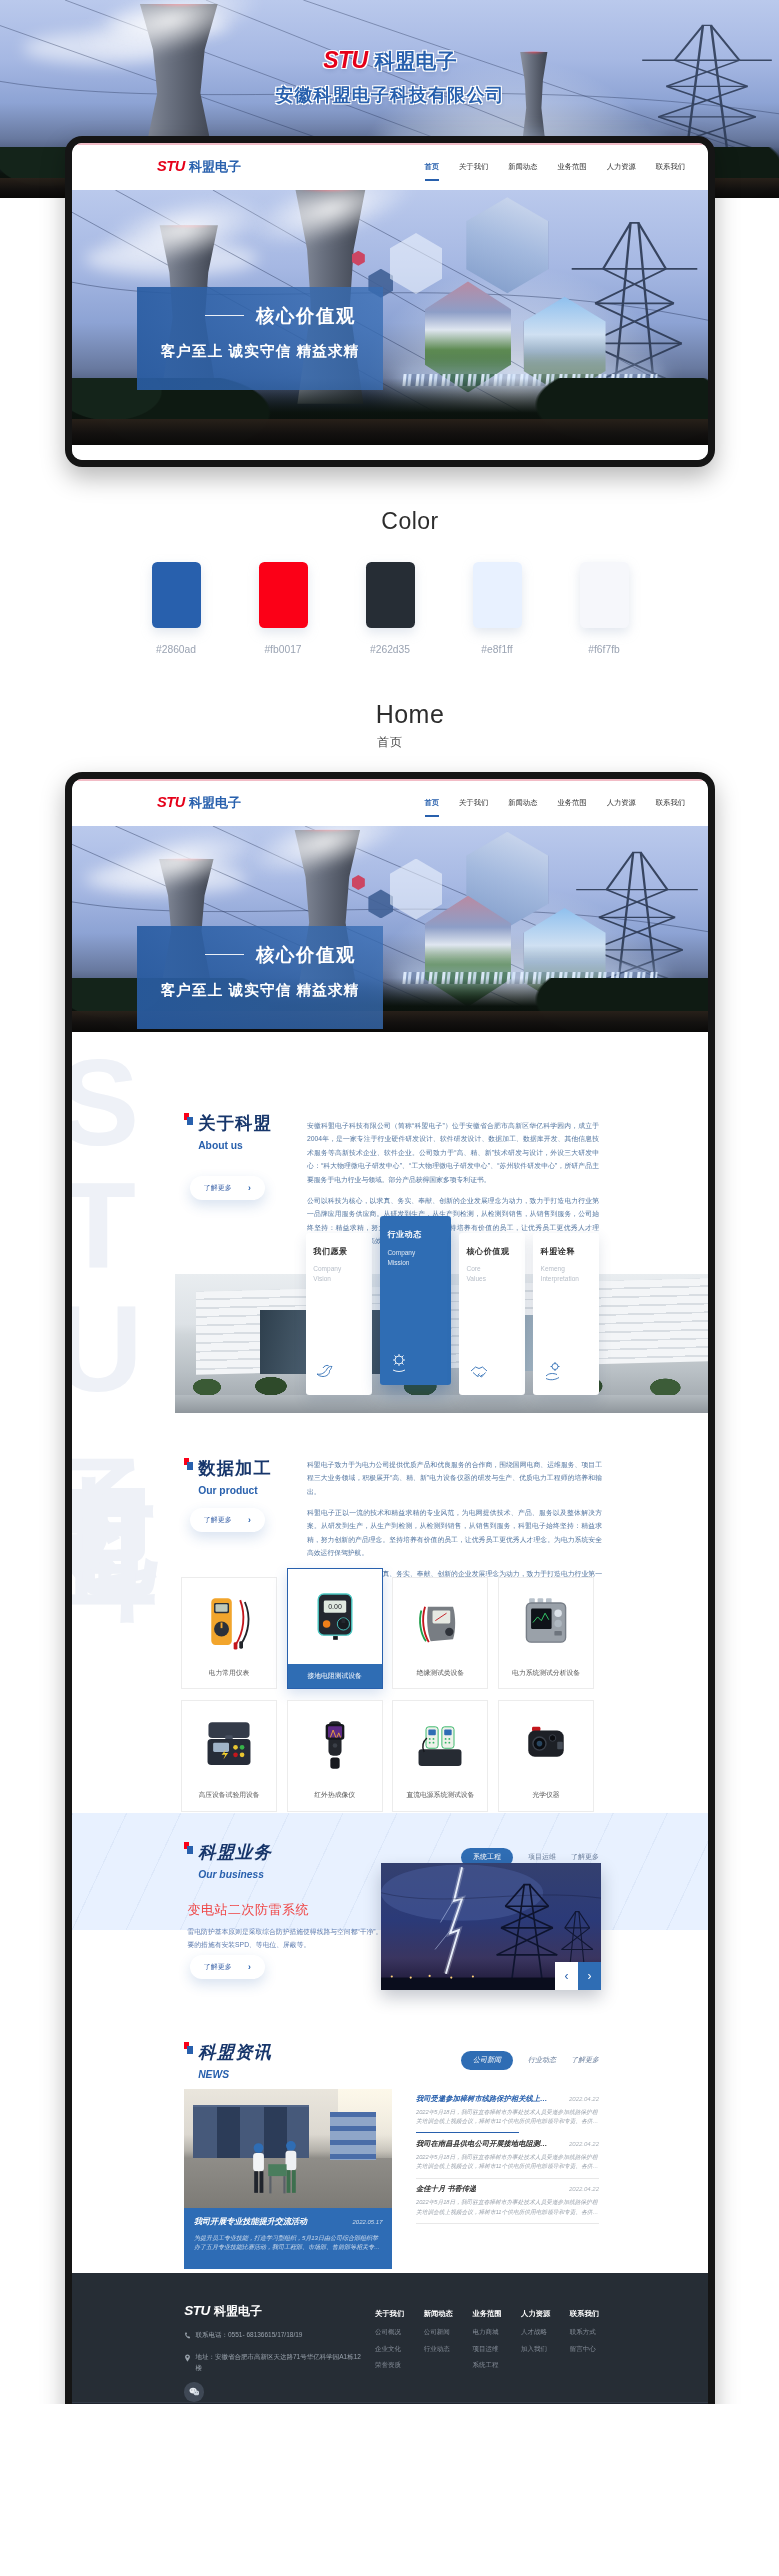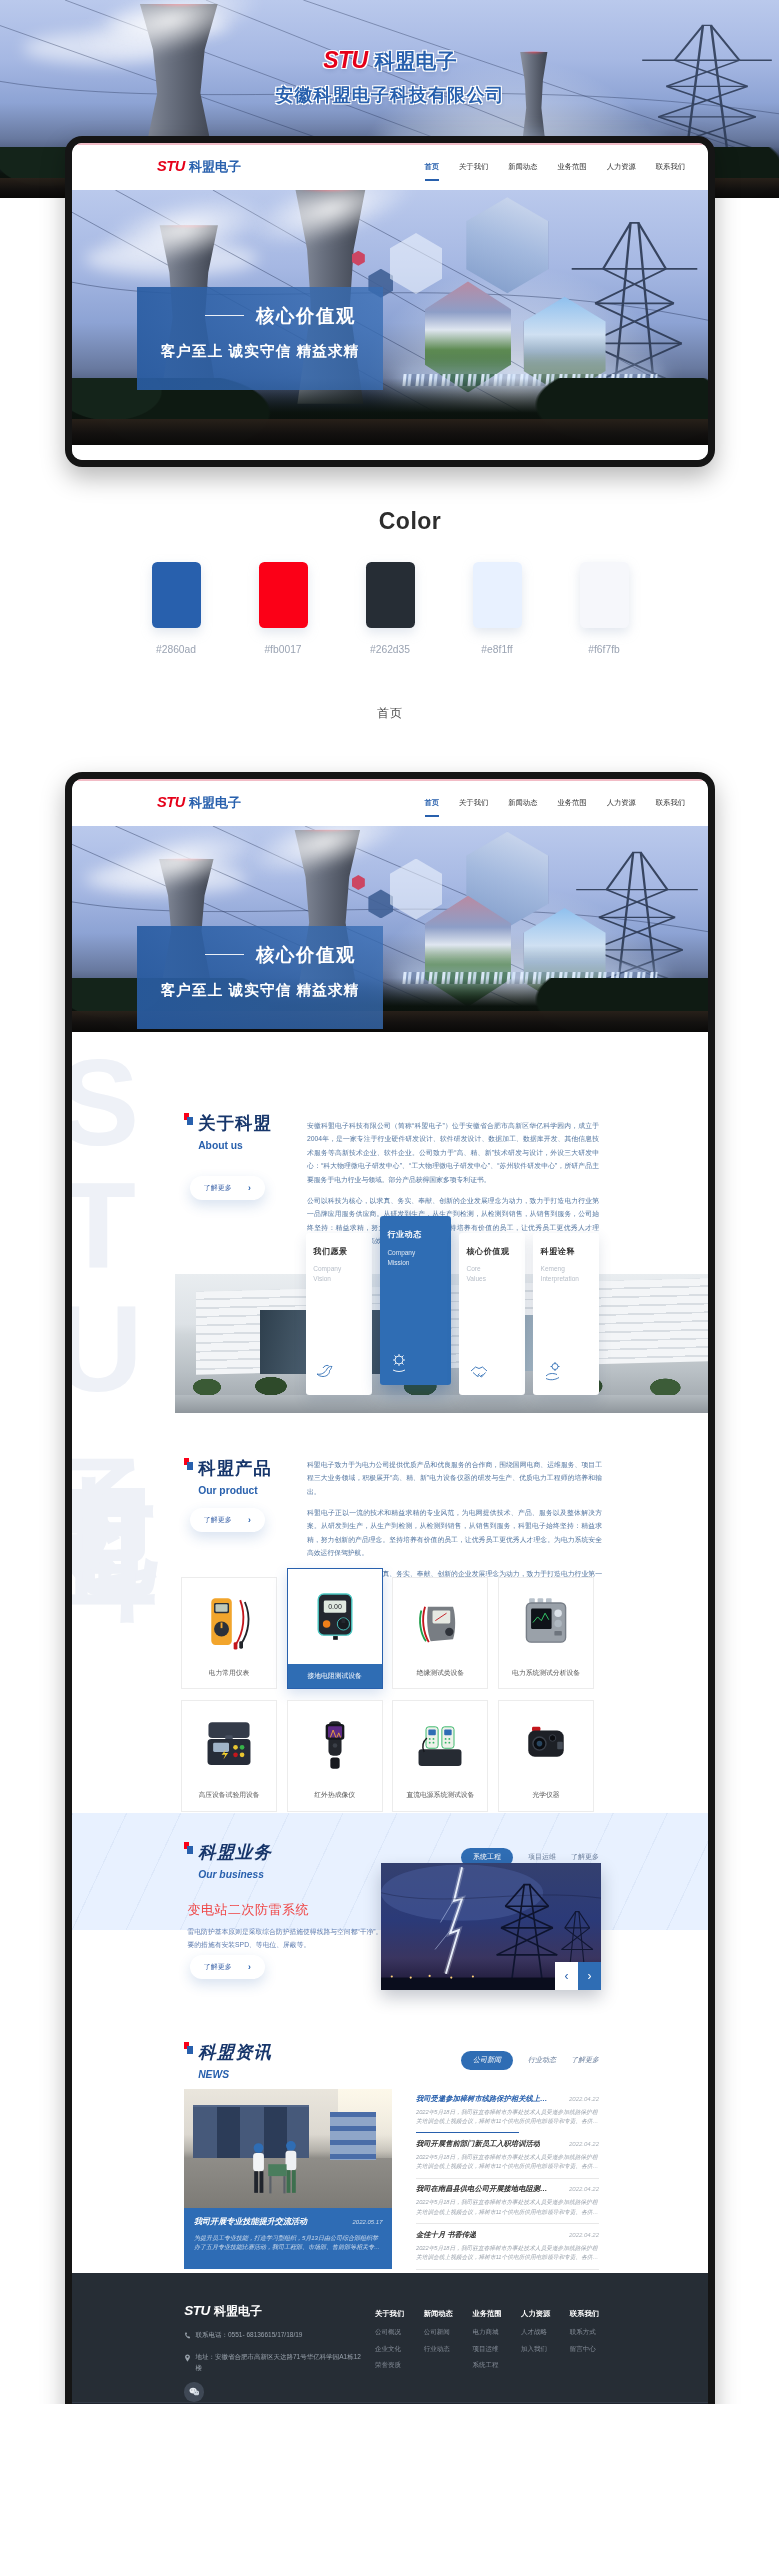--- a/index.html
+++ b/index.html
@@ -66,21 +66,21 @@
   .nav-item { position:relative; font-size:7.3px; color:#2b2b2b; cursor:pointer; }
   .nav-item.active { color:#2860ad; font-weight:bold; }
   .nav-item.active::after { content:""; position:absolute; left:50%; transform:translateX(-50%); bottom:-8.7px; width:14px; height:1.6px; background:#2860ad; }
   .hero { width:100%; }
   .m1 .hero { height:255px; } .m1 .core-box { top:97px; }
   .m2 .hero { height:206px; } .m2 .core-box { top:100px; }
   .m1 .strip { height:16.2px; background:#fff; }
 
   
   .color-sec { position:absolute; left:0; top:508px; width:780px; text-align:center; }
-  .big-title { font-size:23px; font-weight:bold; color:#2d2d2d; letter-spacing:0.5px;margin-left:40px; }
+  .big-title { font-size:23px; font-weight:normal; color:#2d2d2d; letter-spacing:0.5px;margin-left:40px; }
   .swatch-row { margin-top:27px; display:flex; justify-content:center; gap:58px; }
   .swatch-col { display:flex; flex-direction:column; align-items:center; }
   .swatch { width:49px; height:66px; border-radius:5.4px; box-shadow:0 4.3px 10.8px rgba(175,190,210,.35); }
   .swatch-label { margin-top:16.2px; font-size:10.3px; color:#9aa3b2; }
 
   
   .home-sec { position:absolute; left:0; top:700px; width:780px; text-align:center; }
   .home-sub { margin-top:5.4px; font-size:12px; color:#4f4f4f; letter-spacing:1.1px; }
 
   
@@ -336,20 +336,21 @@
         <div class="swatch-label">#e8f1ff</div>
       </div>
       <div class="swatch-col">
         <div class="swatch" style="background: rgb(246, 247, 251);"></div>
         <div class="swatch-label">#f6f7fb</div>
       </div>
     </div>
   </section>
 
   <section class="home-sec">
+    <div class="big-title" style="font-size:25px;">Home</div>
     <div class="home-sub">首页</div>
   </section>
 
   <div class="mockup m2">
     <div class="pinkline"></div>
     <div class="site-nav">
       <span>
         <span class="logo-stu">STU</span><span class="logo-cn">科盟电子</span>
       </span>
       <div class="nav-menu">
@@ -476,21 +477,21 @@
         <div class="bld-hedge"></div>
         <div class="bld-ground"></div>
       </div>
     </section>
 
     <section class="s-ptext">
       <div class="cw">
         <div class="sec-head">
           <div class="sec-title-row">
             <span class="sec-icon"></span>
-            <span class="sec-title">科盟产品</span>
+            <span class="sec-title">数据加工</span>
           </div>
           <div class="sec-sub">Our product</div>
         </div>
         <div class="prod-paras">
           <p class="para">科盟电子致力于为电力公司提供优质产品和优良服务的合作商，围绕国网电商、运维服务、项目工程三大业务领域，积极展开“高、精、新”电力设备仪器的研发与生产、优质电力工程师的培养和输出。</p>
           <p class="para">科盟电子正以一流的技术和精益求精的专业风范，为电网提供技术、产品、服务以及整体解决方案。从研发到生产，从生产到检测，从检测到销售，从销售到服务，科盟电子始终坚持：精益求精，努力创新的产品理念。坚持培养有价值的员工，让优秀员工更优秀人才理念。为电力系统安全高效运行保驾护航。</p>
           <p class="para">公司以科技为核心，以求真、务实、奉献、创新的企业发展理念为动力，致力于打造电力行业第一品牌应用服务供应商。</p>
         </div>
         <div class="more-btn">
           <span>了解更多</span>
@@ -742,27 +743,20 @@
         <div class="news-list">
           <div class="n-item first">
             <div class="n-row">
               <span class="n-title">我司受邀参加樟树市线路保护相关线上培训会</span>
               <span class="n-date">2022.04.22</span>
             </div>
             <div class="n-desc">2022年5月18日，我司驻宜春樟树市办事处技术人员受邀参加线路保护相关培训会线上视频会议，樟树市11个供电所供用电部领导和专责、各供电所所长及分管保护班长，...</div>
           </div>
           <div class="n-item">
             <div class="n-row">
-              <span class="n-title">我司开展售前部门新员工入职培训活动</span>
-              <span class="n-date">2022.04.22</span>
-            </div>
-            <div class="n-desc">2022年5月18日，我司驻宜春樟树市办事处技术人员受邀参加线路保护相关培训会线上视频会议，樟树市11个供电所供用电部领导和专责、各供电所所长及分管保护班长，...</div>
-          </div>
-          <div class="n-item">
-            <div class="n-row">
               <span class="n-title">我司在南昌县供电公司开展接地电阻测试仪培训活动</span>
               <span class="n-date">2022.04.22</span>
             </div>
             <div class="n-desc">2022年5月18日，我司驻宜春樟树市办事处技术人员受邀参加线路保护相关培训会线上视频会议，樟树市11个供电所供用电部领导和专责、各供电所所长及分管保护班长，...</div>
           </div>
           <div class="n-item">
             <div class="n-row">
               <span class="n-title">金佳十月 书香传递</span>
               <span class="n-date">2022.04.22</span>
             </div>

